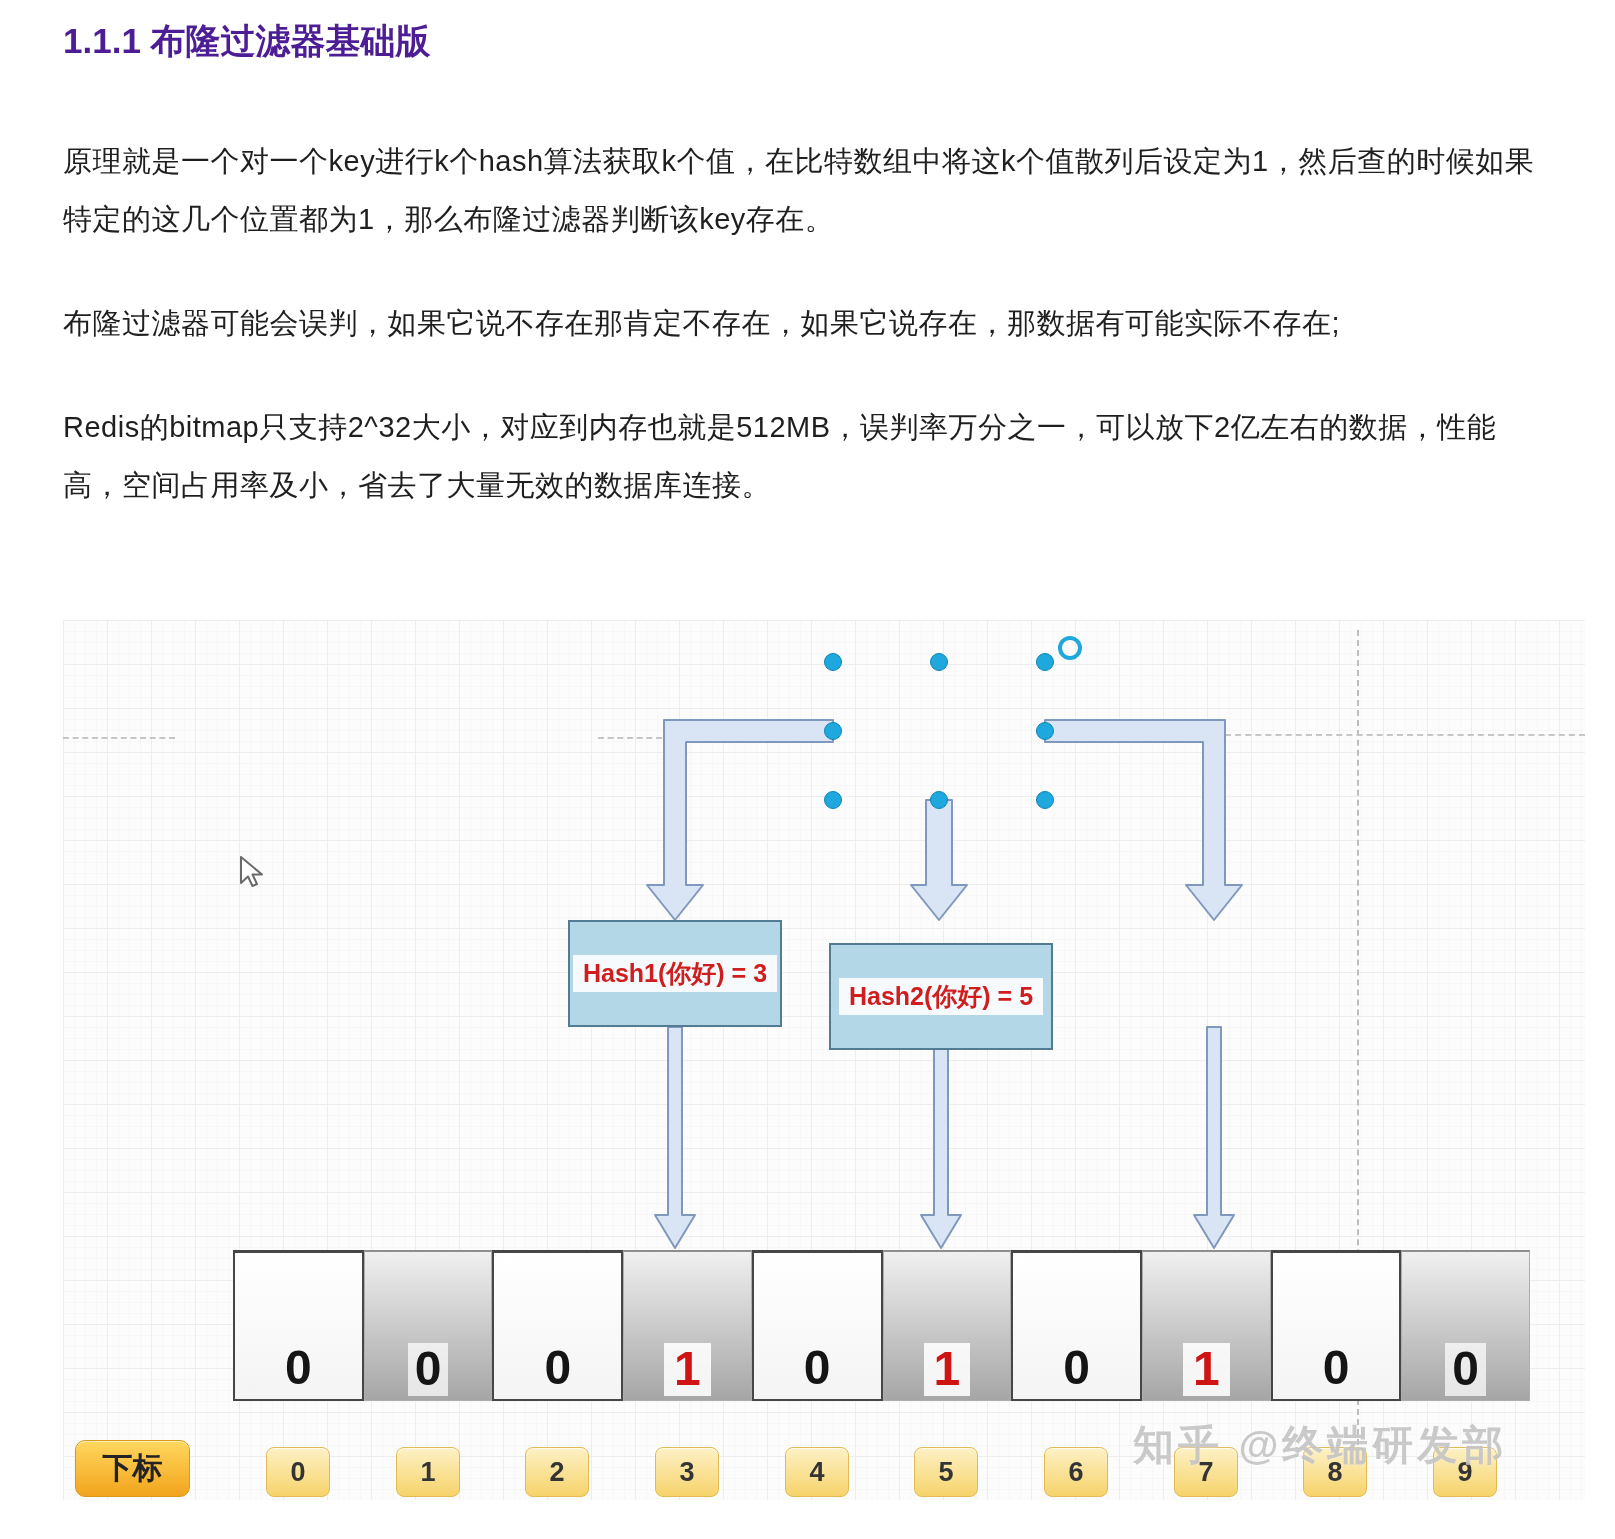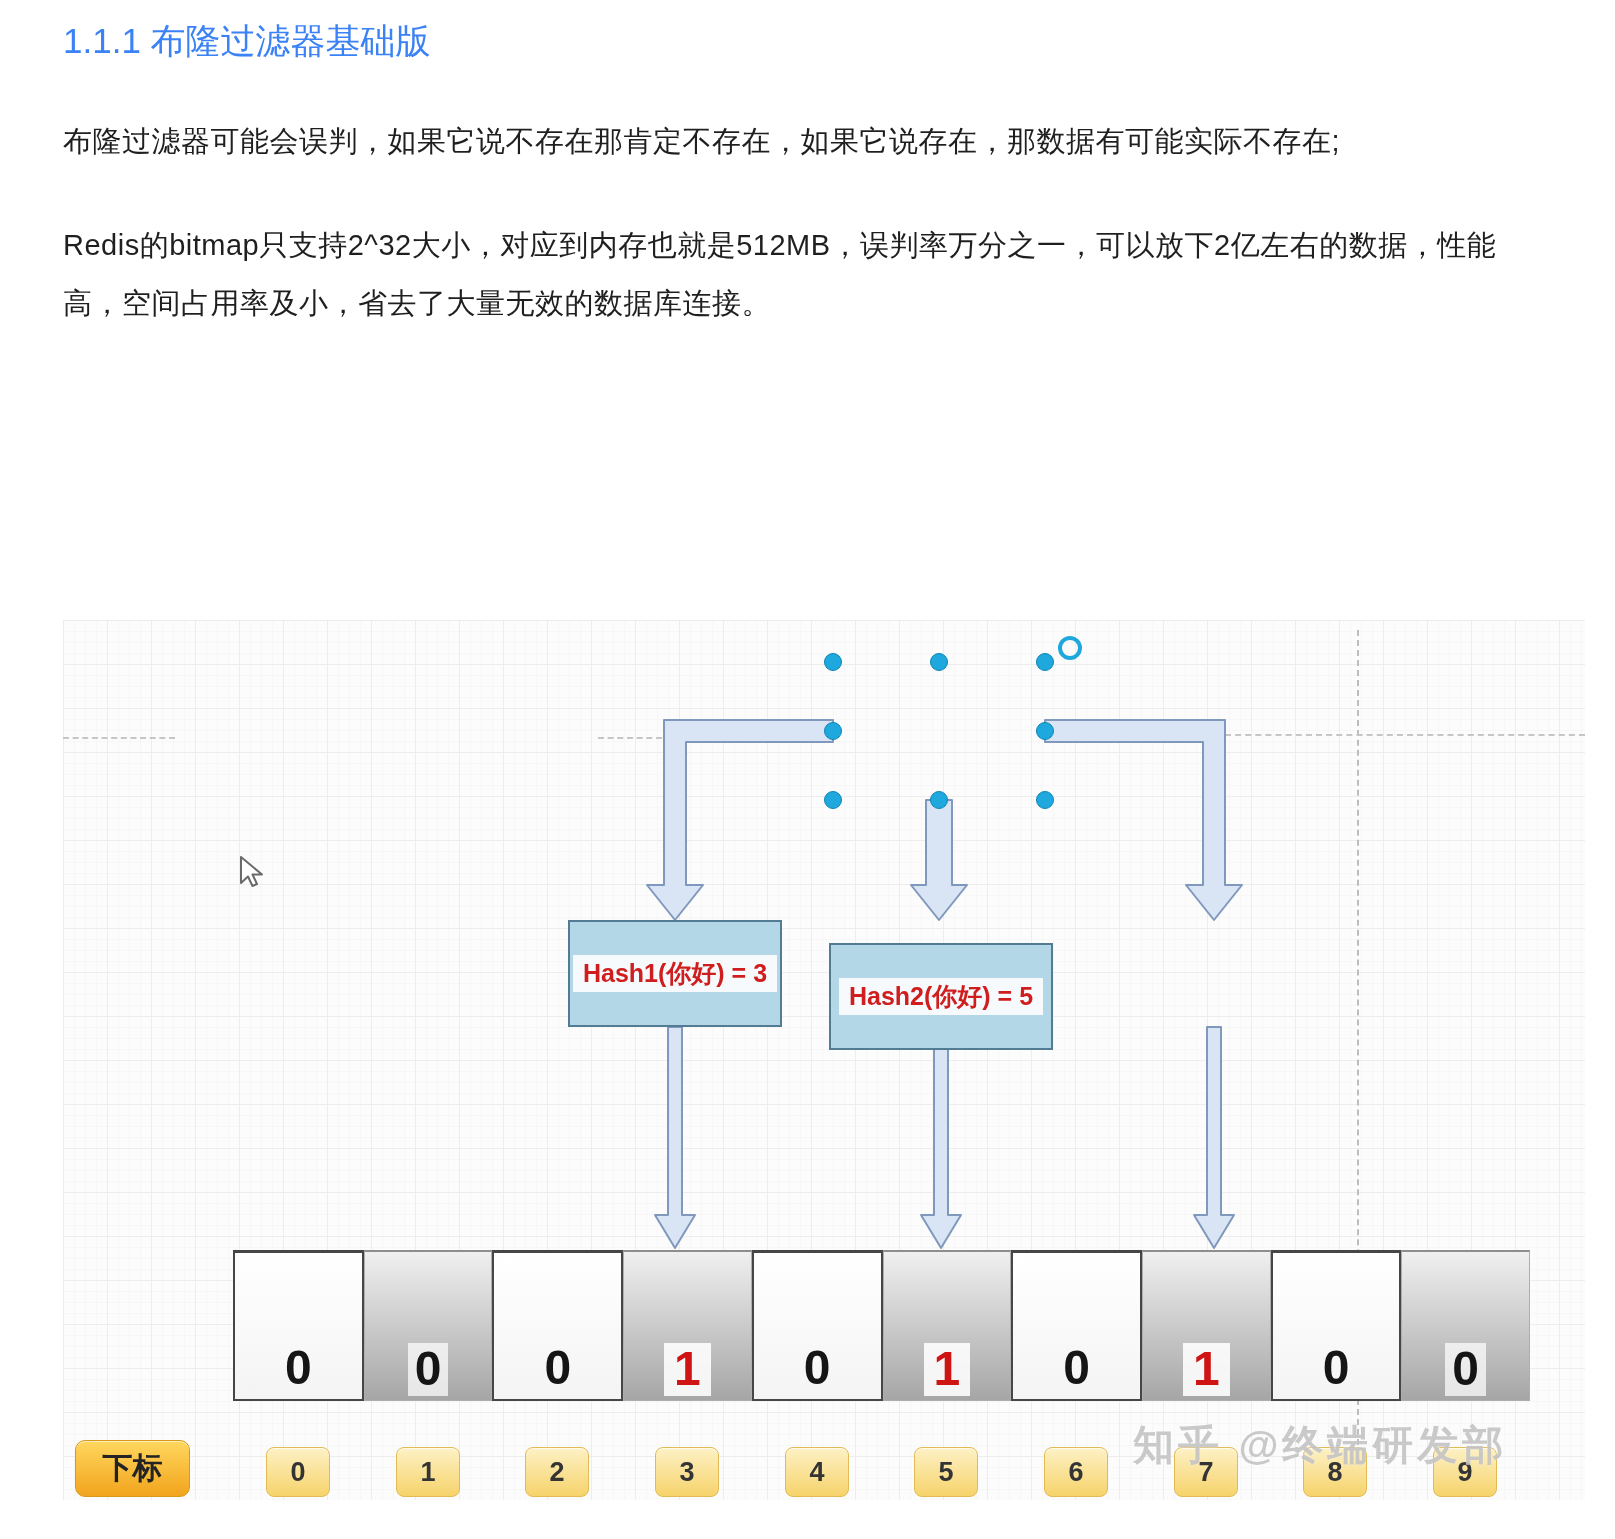--- a/index.html
+++ b/index.html
@@ -2,21 +2,21 @@
 <html><head>
 <meta charset="utf-8">
 <style>
   html,body{margin:0;padding:0;background:#ffffff;}
   body{
     position:relative;width:1615px;height:1539px;overflow:hidden;
     font-family:"Liberation Sans","DejaVu Sans",sans-serif;color:#1f1f1f;
   }
   
   .article{padding:10px 64px 0 63px;}
-  h1.title{font-size:35px;line-height:46px;font-weight:400;color:#3b82f6;margin:8px 0 48px 0;}
+  h1.title{font-size:35px;line-height:46px;font-weight:700;color:#4c1d95;margin:8px 0 68px 0;}
   p.body-par{font-size:29px;line-height:58px;margin:0 0 46px 0;letter-spacing:0.5px;}
   
   .diagram{
     position:absolute;left:63px;top:620px;width:1522px;height:880px;
     background-color:#fcfcfc;
     background-image:
       linear-gradient(to right,#ededed 1px,transparent 1px),
       linear-gradient(to bottom,#ededed 1px,transparent 1px),
       linear-gradient(to right,#f7f7f7 1px,transparent 1px),
       linear-gradient(to bottom,#f7f7f7 1px,transparent 1px);
@@ -94,20 +94,21 @@
     font-size:41px;font-weight:700;letter-spacing:4px;color:#c3c3c3;opacity:.88;
     text-shadow:0 0 1px #ffffff;
   }
   .cursor{position:absolute;left:175px;top:235px;z-index:8;}
 </style>
 </head>
 <body>
 
 <div class="article">
   <h1 class="title">1.1.1 布隆过滤器基础版</h1>
+  <p class="body-par">原理就是一个对一个key进行k个hash算法获取k个值，在比特数组中将这k个值散列后设定为1，然后查的时候如果特定的这几个位置都为1，那么布隆过滤器判断该key存在。</p>
   <p class="body-par">布隆过滤器可能会误判，如果它说不存在那肯定不存在，如果它说存在，那数据有可能实际不存在;</p>
   <p class="body-par">Redis的bitmap只支持2^32大小，对应到内存也就是512MB，误判率万分之一，可以放下2亿左右的数据，性能高，空间占用率及小，省去了大量无效的数据库连接。</p>
 </div>
 
 <div class="diagram">
 
   <div class="guide v" style="left:1294px;top:10px;height:865px;"></div>
   <div class="guide h" style="left:1162px;top:114px;width:360px;"></div>
   <div class="guide h" style="left:0px;top:117px;width:112px;"></div>
   <div class="guide h" style="left:535px;top:117px;width:64px;"></div>

